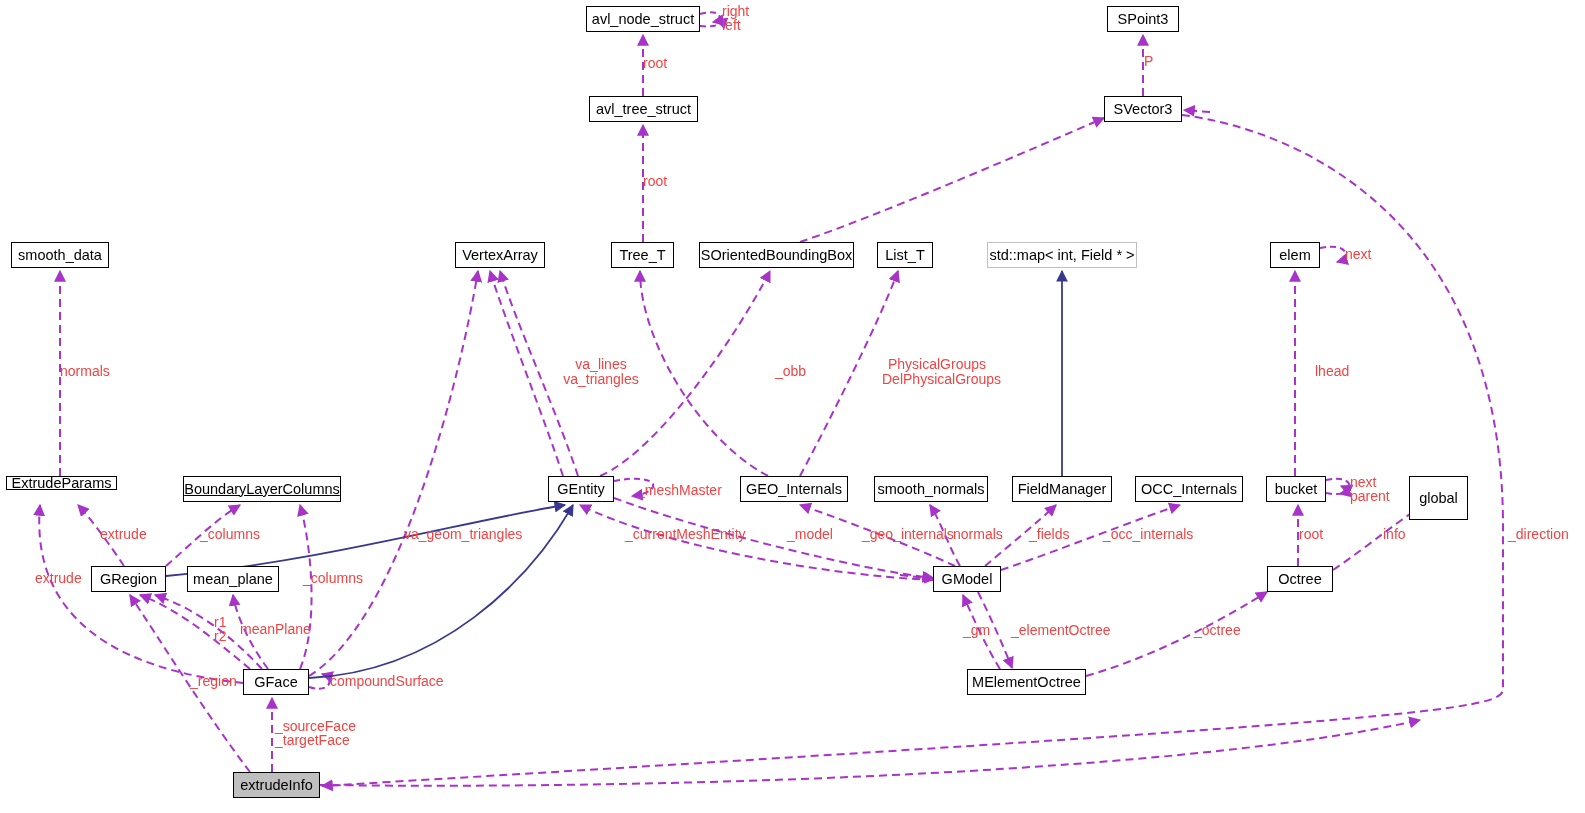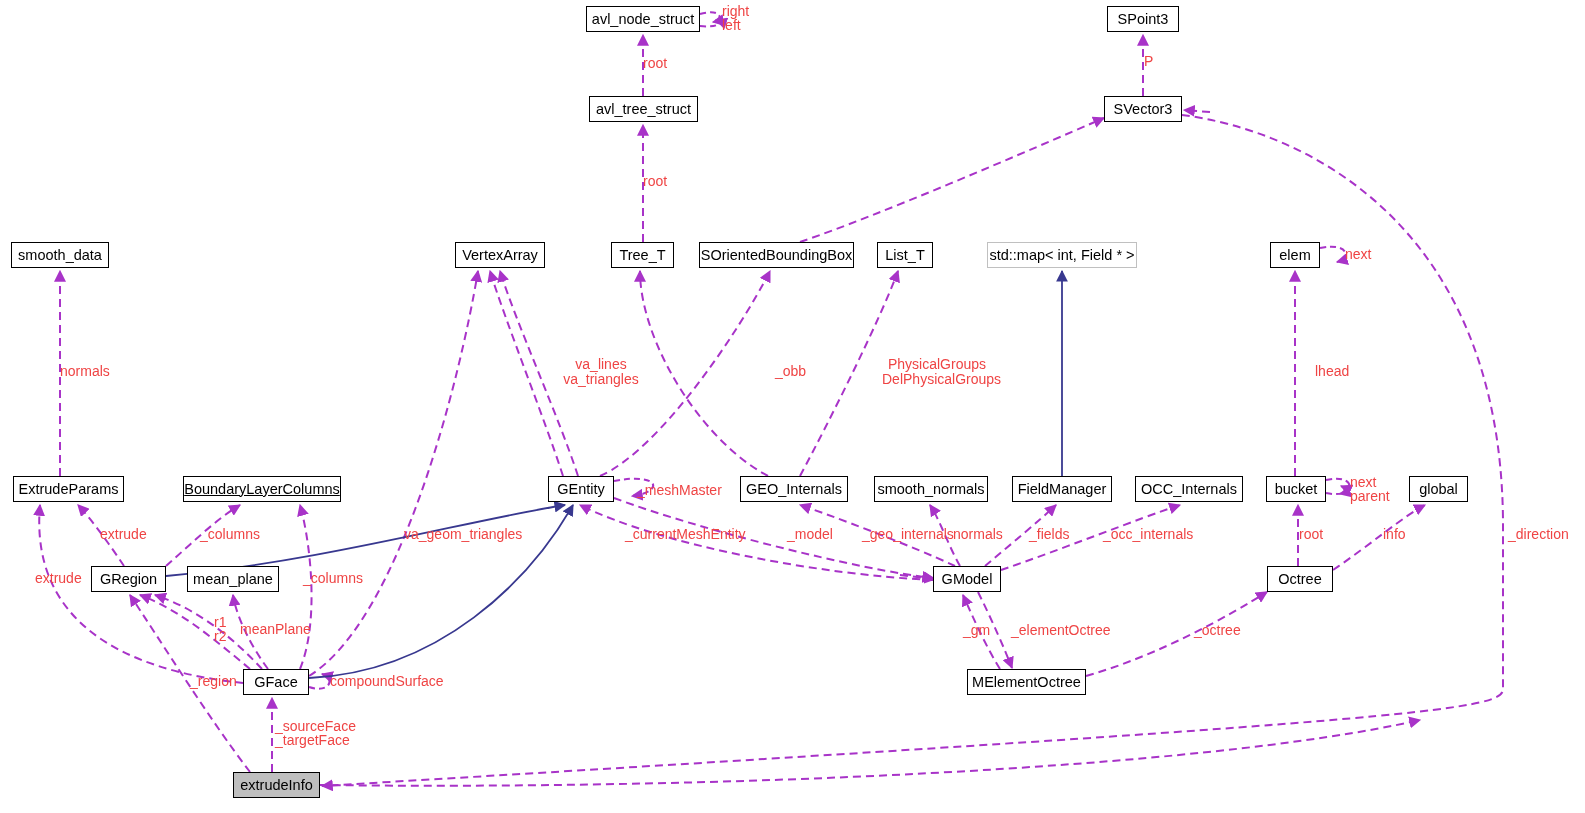--- a/index.html
+++ b/index.html
@@ -127,29 +127,29 @@
   <div class="node" style="left: 589px; top: 96px; width: 109px; height: 26px;">avl_tree_struct</div>
   <div class="node" style="left: 1107px; top: 6px; width: 72px; height: 26px;">SPoint3</div>
   <div class="node" style="left: 1104px; top: 96px; width: 78px; height: 26px;">SVector3</div>
   <div class="node" style="left: 11px; top: 242px; width: 98px; height: 26px;">smooth_data</div>
   <div class="node" style="left: 455px; top: 242px; width: 90px; height: 26px;">VertexArray</div>
   <div class="node" style="left: 611px; top: 242px; width: 63px; height: 26px;">Tree_T</div>
   <div class="node" style="left: 699px; top: 242px; width: 155px; height: 26px;">SOrientedBoundingBox</div>
   <div class="node" style="left: 877px; top: 242px; width: 56px; height: 26px;">List_T</div>
   <div class="node tmpl" style="left: 987px; top: 242px; width: 150px; height: 26px;">std::map&lt; int, Field * &gt;</div>
   <div class="node" style="left: 1270px; top: 242px; width: 50px; height: 26px;">elem</div>
-  <div class="node" style="left: 13px; top: 476px; width: 111px; height: 26px;">ExtrudeParams</div>
+  <div class="node" style="left: 6px; top: 476px; width: 111px; height: 14px;">ExtrudeParams</div>
   <div class="node" style="left: 183px; top: 476px; width: 158px; height: 26px; text-decoration: underline;">BoundaryLayerColumns</div>
   <div class="node" style="left: 548px; top: 476px; width: 66px; height: 26px;">GEntity</div>
   <div class="node" style="left: 740px; top: 476px; width: 108px; height: 26px;">GEO_Internals</div>
   <div class="node" style="left: 874px; top: 476px; width: 114px; height: 26px;">smooth_normals</div>
   <div class="node" style="left: 1012px; top: 476px; width: 100px; height: 26px;">FieldManager</div>
   <div class="node" style="left: 1135px; top: 476px; width: 108px; height: 26px;">OCC_Internals</div>
   <div class="node" style="left: 1266px; top: 476px; width: 60px; height: 26px;">bucket</div>
-  <div class="node" style="left: 1409px; top: 476px; width: 59px; height: 26px;">global</div>
+  <div class="node" style="left: 1409px; top: 476px; width: 59px; height: 44px;">global</div>
   <div class="node" style="left: 91px; top: 566px; width: 75px; height: 26px;">GRegion</div>
   <div class="node" style="left: 187px; top: 566px; width: 92px; height: 26px;">mean_plane</div>
   <div class="node" style="left: 933px; top: 566px; width: 68px; height: 26px;">GModel</div>
   <div class="node" style="left: 1267px; top: 566px; width: 66px; height: 26px;">Octree</div>
   <div class="node" style="left: 243px; top: 669px; width: 66px; height: 26px;">GFace</div>
   <div class="node" style="left: 967px; top: 669px; width: 119px; height: 26px;">MElementOctree</div>
   <div class="node current" style="left: 233px; top: 772px; width: 87px; height: 26px;">extrudeInfo</div>
 
   <div class="elabel" style="top: 4px; left: 722px;">right</div>
   <div class="elabel" style="top: 18px; left: 722px;">left</div>

